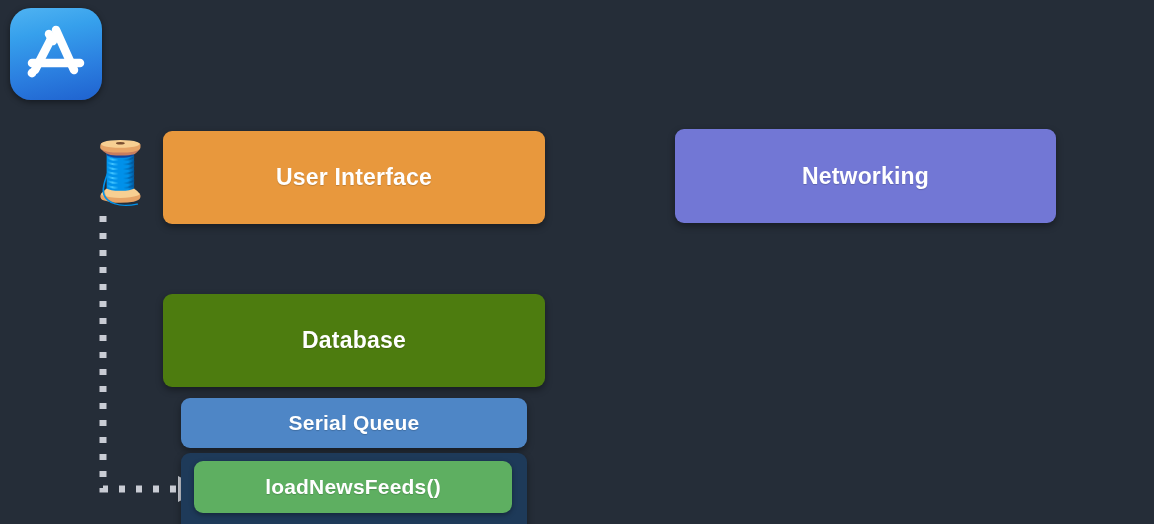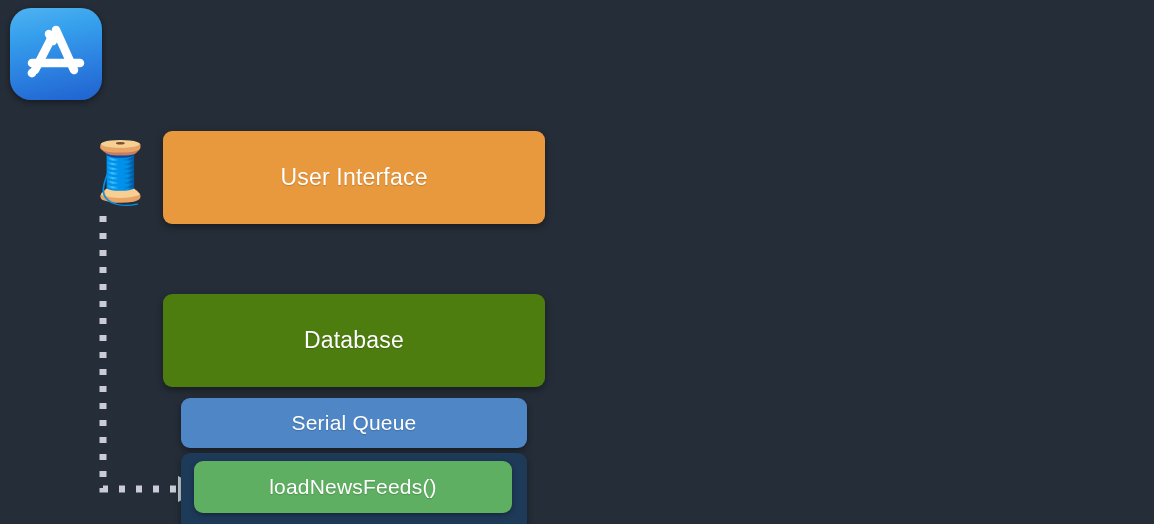--- a/index.html
+++ b/index.html
@@ -46,21 +46,21 @@
   .spool-fallback { display: block; }
 
   
   .box {
     position: absolute;
     display: flex;
     align-items: center;
     justify-content: center;
     border-radius: 9px;
     color: #ffffff;
-    font-weight: normal;
+    font-weight: bold;
     letter-spacing: 0.2px;
     text-shadow: 0 1px 1px rgba(0,0,0,0.18);
     box-sizing: border-box;
   }
   .box-ui {
     left: 163px;
     top: 131px;
     width: 382px;
     height: 93px;
     background: #e8983d;
@@ -148,20 +148,23 @@
 
   <svg class="flow-arrow" width="125" height="300" viewBox="0 0 125 300">
     <path d="M13 6 L13 279 L88 279" stroke="#c9ccd4" stroke-width="7" fill="none" stroke-dasharray="6 11" stroke-linecap="butt"></path>
     <path d="M88 266 L113 279 L88 292 Z" fill="#c9ccd4"></path>
   </svg>
 
   <div class="box box-ui">
     <span>User Interface</span>
   </div>
 
+  <div class="box box-net">
+    <span>Networking</span>
+  </div>
 
   <div class="box box-db">
     <span>Database</span>
   </div>
 
   <div class="box box-queue">
     <span>Serial Queue</span>
   </div>
 
   <div class="queue-container"></div>

